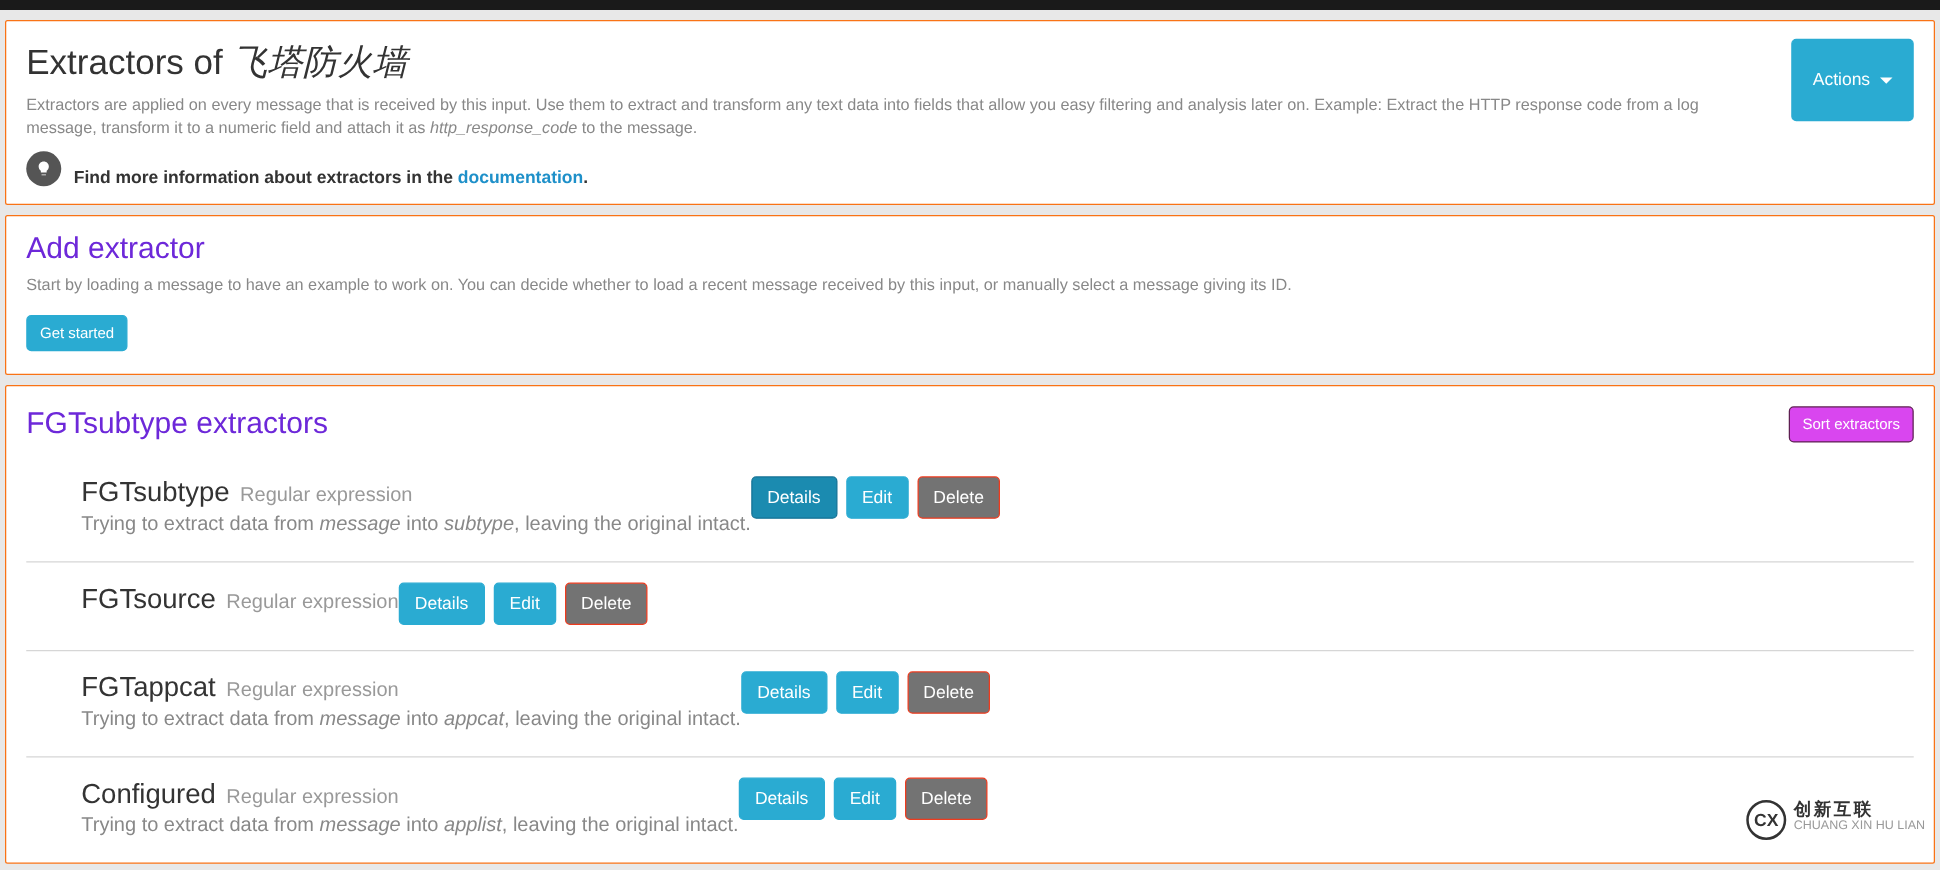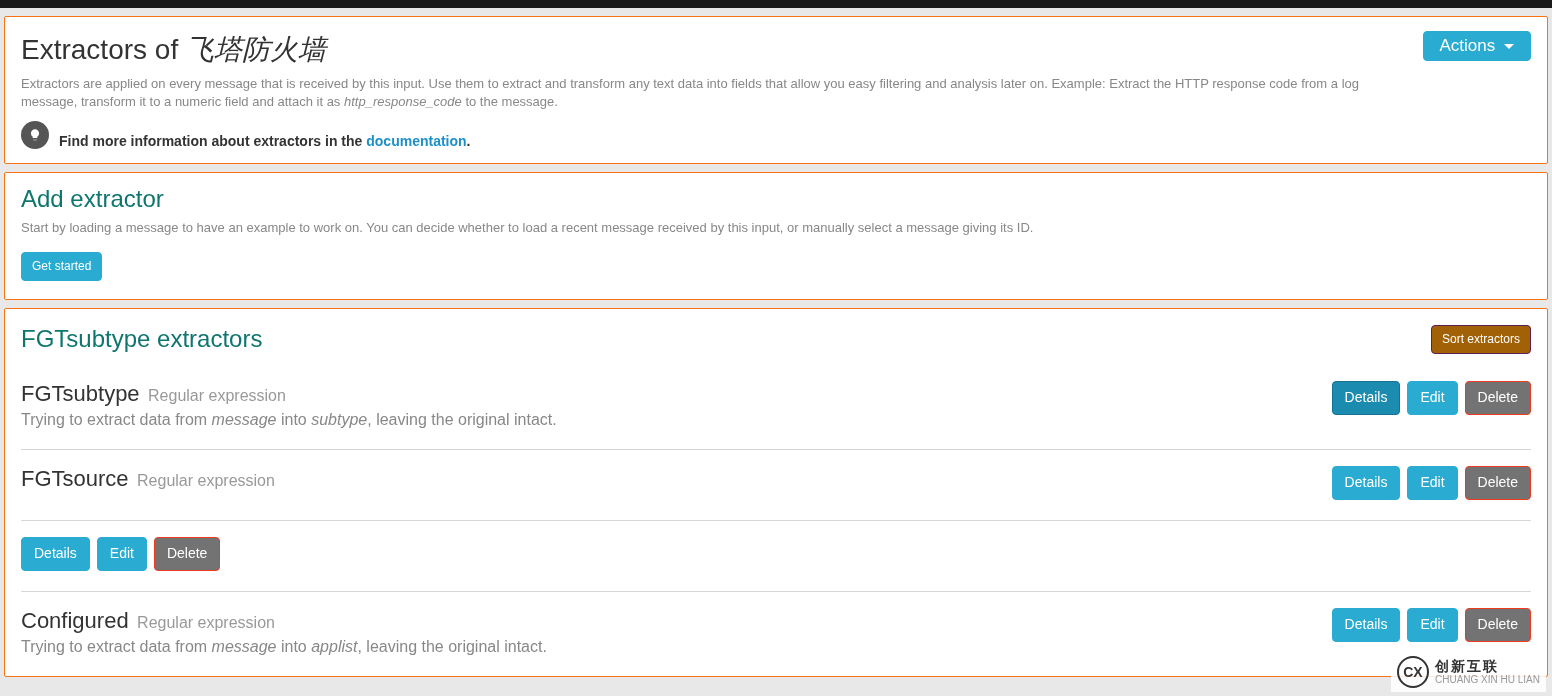--- a/index.html
+++ b/index.html
@@ -30,45 +30,45 @@
   color: #fff; display: inline-flex; align-items: center; justify-content: center;
   font-size: 15px; margin-right: 10px;
 }
 .callout-text { font-weight: 700; color: #333; font-size: 14px; }
 .callout-text a { color: #1e90c9; text-decoration: none; }
 .btn {
   display: inline-block; padding: 6px 12px; font-size: 14px;
   border-radius: 4px; border: 1px solid transparent; cursor: pointer;
   text-align: center; white-space: nowrap; line-height: 1.42857;
 }
-.btn-lg { padding: 2px 16px; font-size: 17px; }
+.btn-lg { padding: 22px 16px; font-size: 14px; }
 .btn-sm { padding: 5px 10px; font-size: 12px; }
 .btn-info { background: #2aabd2; border-color: #2aabd2; color: #fff; }
 .btn-info.active { background: #1b8bb0; border-color: #157295; }
 .btn-danger { background: #737373; border-color: #ee3b1e; color: #fff; }
-.btn-purple { background: #a16207; border-color: #5e1f52; color: #fff; }
+.btn-purple { background: #d946ef; border-color: #5e1f52; color: #fff; }
 .caret {
   display: inline-block; width: 0; height: 0; margin-left: 4px;
   vertical-align: middle; border-top: 5px solid; border-right: 5px solid transparent;
   border-left: 5px solid transparent;
 }
-h2 { font-size: 24px; font-weight: 400; color: #0f766e; margin-bottom: 6px; }
+h2 { font-size: 24px; font-weight: 400; color: #6d28d9; margin-bottom: 6px; }
 .panel2 { padding: 12px 16px 18px; }
 .panel3 { padding: 16px 16px 0; }
 .cfg-head { display: flex; justify-content: space-between; align-items: center; margin-bottom: 18px; }
 .cfg-head h2 { margin-bottom: 0; }
 .extractor { border-top: 1px solid transparent; padding: 8px 0 20px; }
 .extractor + .extractor { border-top: 1px solid #d6d6d6; padding-top: 16px; }
-.xrow { display: flex; justify-content: space-between; align-items: flex-start; }
+.xrow { display: flex; align-items: flex-start; margin-left: 44px; }
 .xtitle { font-size: 22px; font-weight: 400; color: #333; }
 .xtype { font-size: 16px; color: #999; font-weight: 400; margin-left: 4px; }
 .xdesc { color: #888; font-size: 16px; margin-top: 4px; }
 .xbtns { display: flex; gap: 7px; }
 .watermark {
-  position: fixed; bottom: 4px; right: 6px; display: flex; align-items: center;
+  position: fixed; bottom: 20px; right: 6px; display: flex; 
   font-size: 10px; color: #999; background: rgba(255,255,255,0.85); padding: 4px 6px;
 }
 .watermark .circ {
   width: 32px; height: 32px; border: 2px solid #333; border-radius: 50%;
   margin-right: 6px; display:flex;align-items:center;justify-content:center;
   font-weight:700;color:#333;font-size:14px;
 }
 .watermark .wtxt { line-height: 1.1; }
 .watermark .wtxt .zh { font-size:14px; color:#333; font-weight:600; letter-spacing:2px; }
 </style>
@@ -132,20 +132,21 @@
           <div><span class="xtitle">FGTsource</span><span class="xtype"> Regular expression</span></div>
           <div class="xbtns">
             <button class="btn btn-info">Details</button>
             <button class="btn btn-info">Edit</button>
             <button class="btn btn-danger">Delete</button>
           </div>
         </div>
       </div>
       <div class="extractor">
         <div class="xrow">
+          <div><span class="xtitle">FGTappcat</span><span class="xtype"> Regular expression</span><div class="xdesc">Trying to extract data from <em>message</em> into <em>appcat</em>, leaving the original intact.</div></div>
           <div class="xbtns">
             <button class="btn btn-info">Details</button>
             <button class="btn btn-info">Edit</button>
             <button class="btn btn-danger">Delete</button>
           </div>
         </div>
       </div>
       <div class="extractor">
         <div class="xrow">
           <div><span class="xtitle">Configured</span><span class="xtype"> Regular expression</span><div class="xdesc">Trying to extract data from <em>message</em> into <em>applist</em>, leaving the original intact.</div></div>

